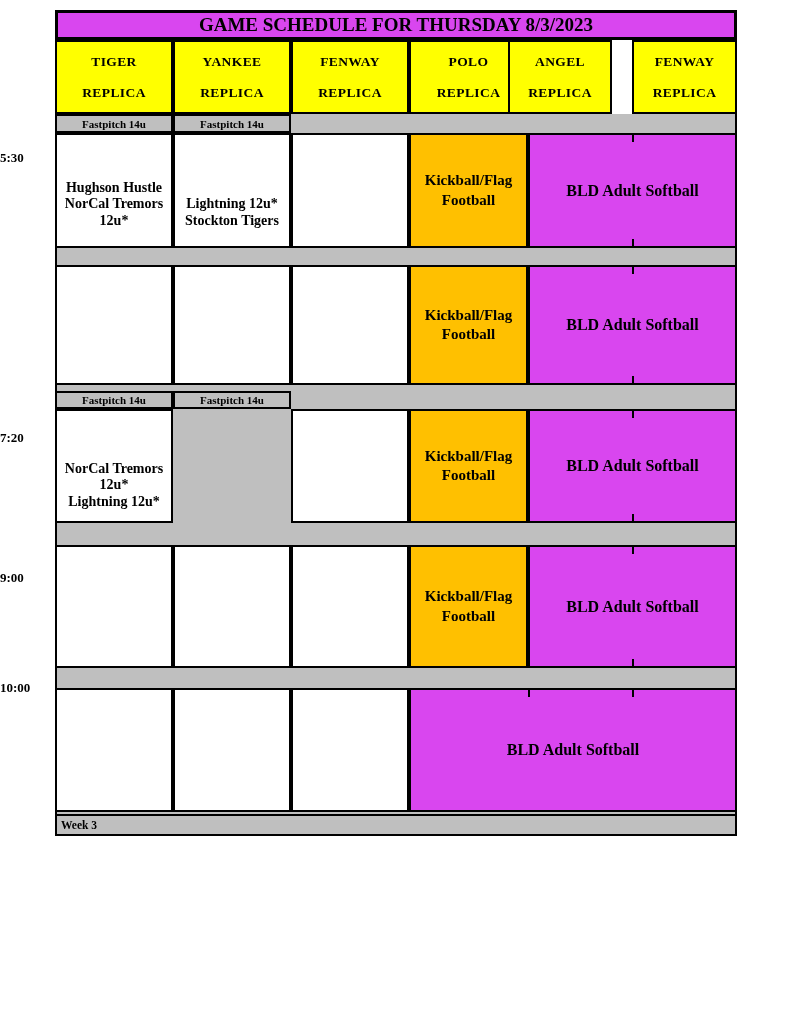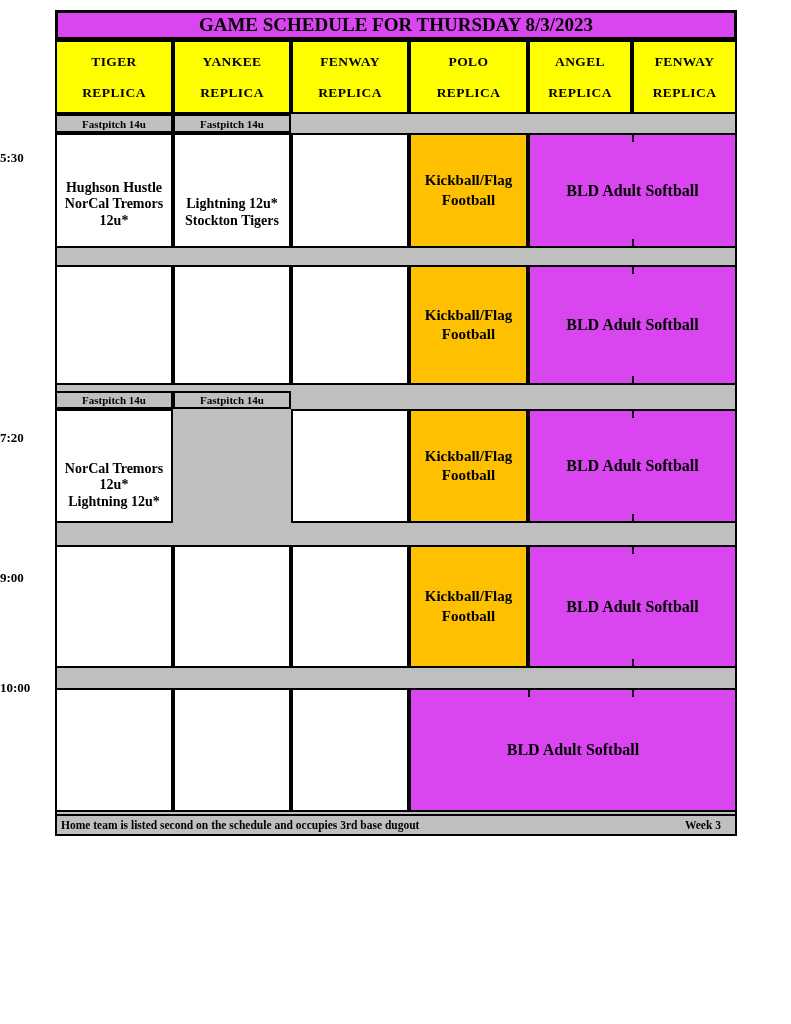--- a/index.html
+++ b/index.html
@@ -89,21 +89,21 @@
     <div>REPLICA</div>
   </div>
   <div class="cell field-header" style="left:291px;top:40px;width:118px;height:74px">
     <div>FENWAY</div>
     <div>REPLICA</div>
   </div>
   <div class="cell field-header" style="left:409px;top:40px;width:119px;height:74px">
     <div>POLO</div>
     <div>REPLICA</div>
   </div>
-  <div class="cell field-header" style="left:528px;top:40px;width:104px;height:74px">
+  <div class="cell field-header" style="left:508px;top:40px;width:104px;height:74px">
     <div>ANGEL</div>
     <div>REPLICA</div>
   </div>
   <div class="cell field-header" style="left:632px;top:40px;width:105px;height:74px">
     <div>FENWAY</div>
     <div>REPLICA</div>
   </div>
 
   <div class="band" style="left:55px;top:114px;width:118px;height:19px">Fastpitch 14u</div>
   <div class="band" style="left:173px;top:114px;width:118px;height:19px">Fastpitch 14u</div>
@@ -162,17 +162,16 @@
   <div class="cell" style="left:55px;top:688px;width:118px;height:124px"></div>
   <div class="cell" style="left:173px;top:688px;width:118px;height:124px"></div>
   <div class="cell" style="left:291px;top:688px;width:118px;height:124px"></div>
   <div class="cell soft" style="left:409px;top:688px;width:328px;height:124px">
     <div class="tick" style="left:117px;top:0"></div>
     <div class="tick" style="left:221px;top:0"></div>
     <span>BLD Adult Softball</span>
   </div>
 
   <div class="footer-bar">
-    <span>Home team is listed second on the schedule and occupies 3rd base dugout</span>
     <span>Week 3</span>
   </div>
 
 </div>
 
 </body></html>

